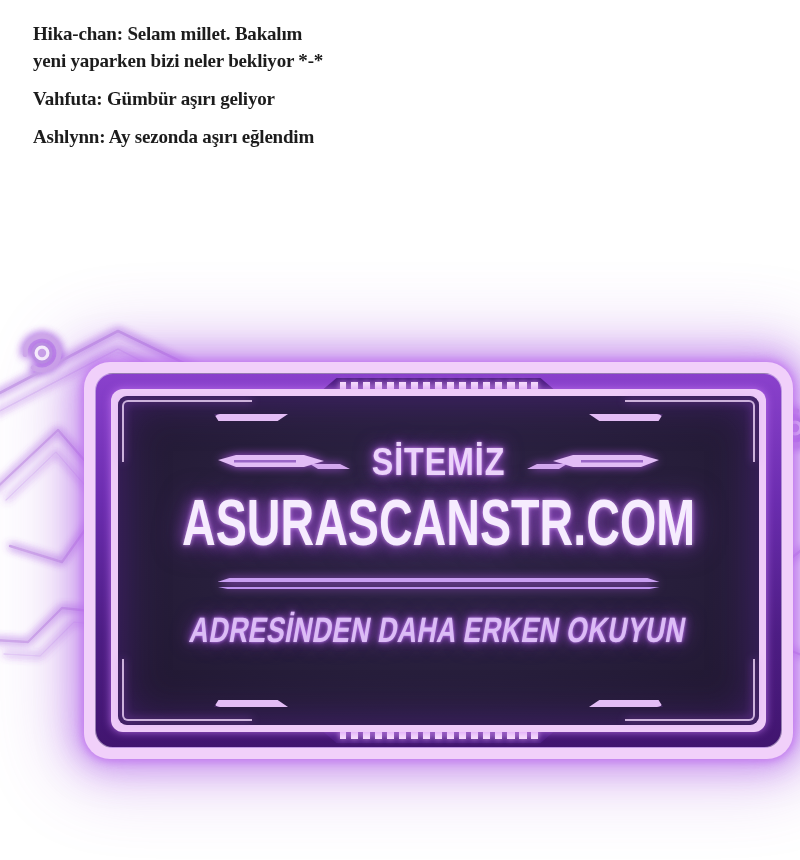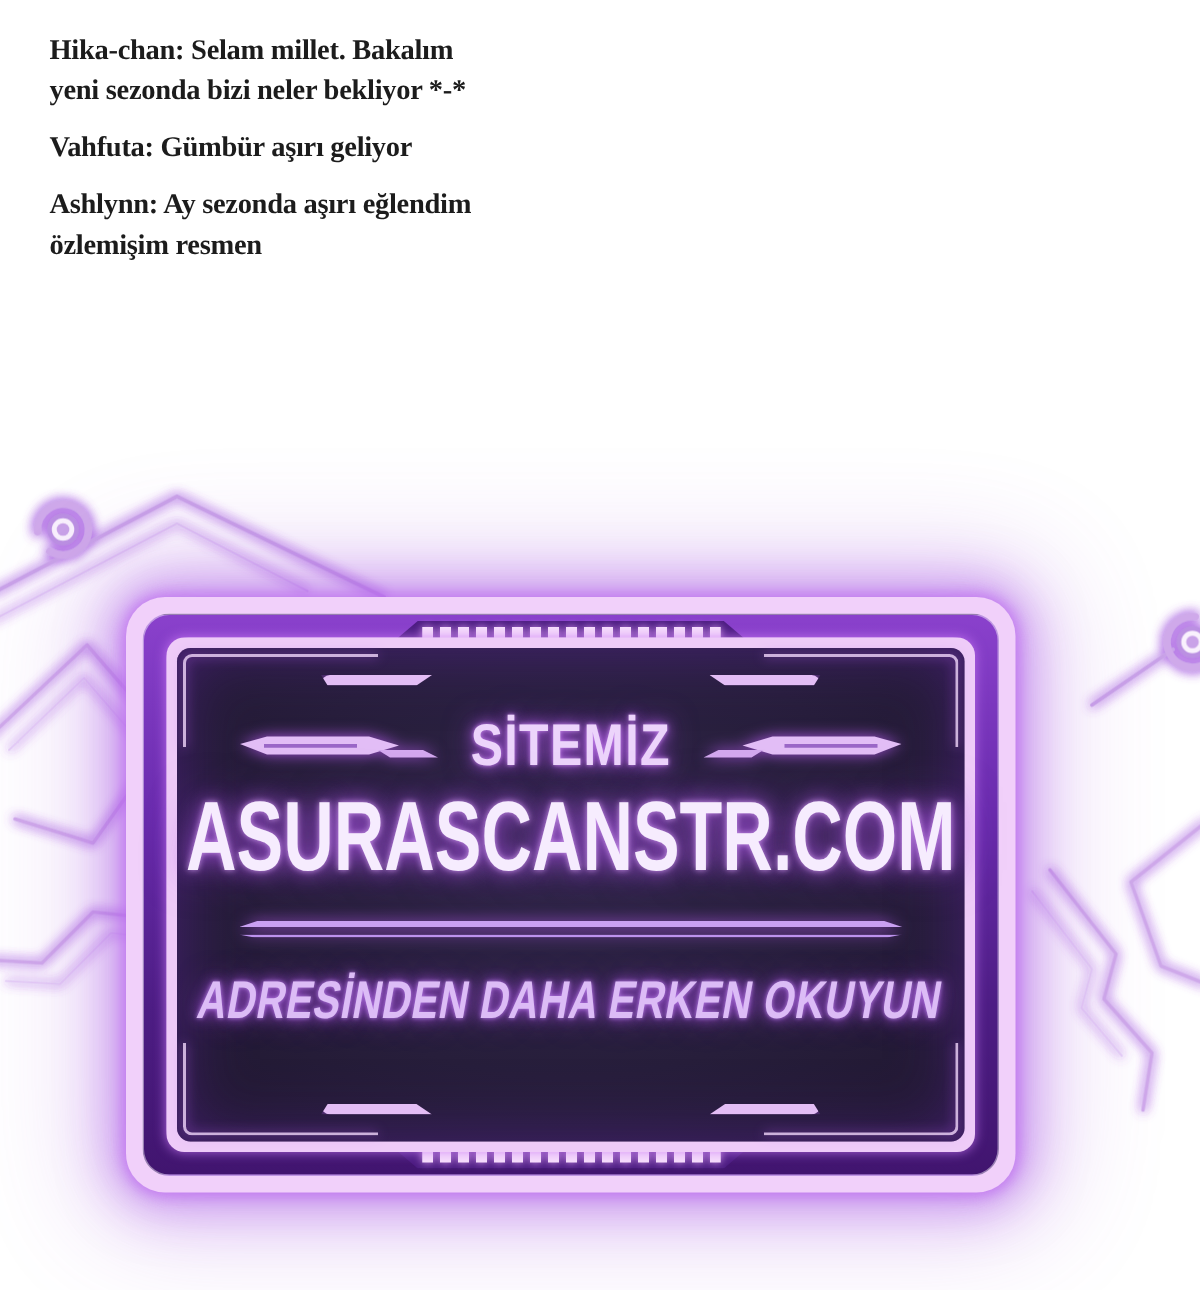--- a/index.html
+++ b/index.html
@@ -15,21 +15,21 @@
     color:#1c1c1c;font-weight:700;font-size:19px;line-height:27px;
     letter-spacing:-0.2px;
   }
   .note-line{white-space:nowrap;font-family:Liberation Serif, serif;}
   .para-gap{margin-top:11px;}
 
   
   .circuits{position:absolute;left:0;top:0;width:800px;height:860px;pointer-events:none;}
 
   
-  .banner{position:absolute;left:84px;top:362px;width:593px;height:397px;margin-top:36px;}
+  .banner{position:absolute;left:84px;top:362px;width:709px;height:397px;}
   .frame-outer{
     position:absolute;inset:0;background:#f1d0fa;border-radius:26px;
     box-shadow:
       0 0 10px 2px rgba(190,110,240,.85),
       0 0 32px 12px rgba(168,85,230,.50),
       0 0 70px 26px rgba(160,70,220,.25);
   }
   .frame-mid{
     position:absolute;inset:11px;border-radius:18px;
     background:linear-gradient(180deg,#8a41cc 0%,#6a2cae 35%,#4d1d84 70%,#41156f 100%);
@@ -118,24 +118,23 @@
     text-shadow:0 0 3px #b97fe8,0 0 9px rgba(180,90,238,.9),0 0 20px rgba(160,70,225,.6);
   }
 </style>
 </head>
 <body>
 
 <div class="page">
 
   <div class="notes">
     <div class="note-line">Hika-chan: Selam millet. Bakalım</div>
-    <div class="note-line">yeni sezonda bizi neler bekliyor *-*</div>
+    <div class="note-line">yeni yaparken bizi neler bekliyor *-*</div>
     <div class="note-line para-gap">Vahfuta: Gümbür aşırı geliyor</div>
     <div class="note-line para-gap">Ashlynn: Ay sezonda aşırı eğlendim</div>
-    <div class="note-line">özlemişim resmen</div>
   </div>
 
   <svg class="circuits" viewBox="0 0 800 860">
     <defs>
       <filter id="glow" x="-80%" y="-80%" width="260%" height="260%">
         <feGaussianBlur in="SourceGraphic" stdDeviation="4" result="b"></feGaussianBlur>
         <feFlood flood-color="#a55be0" flood-opacity="0.85"></feFlood>
         <feComposite in2="b" operator="in" result="c"></feComposite>
         <feMerge>
           <feMergeNode in="c"></feMergeNode>

